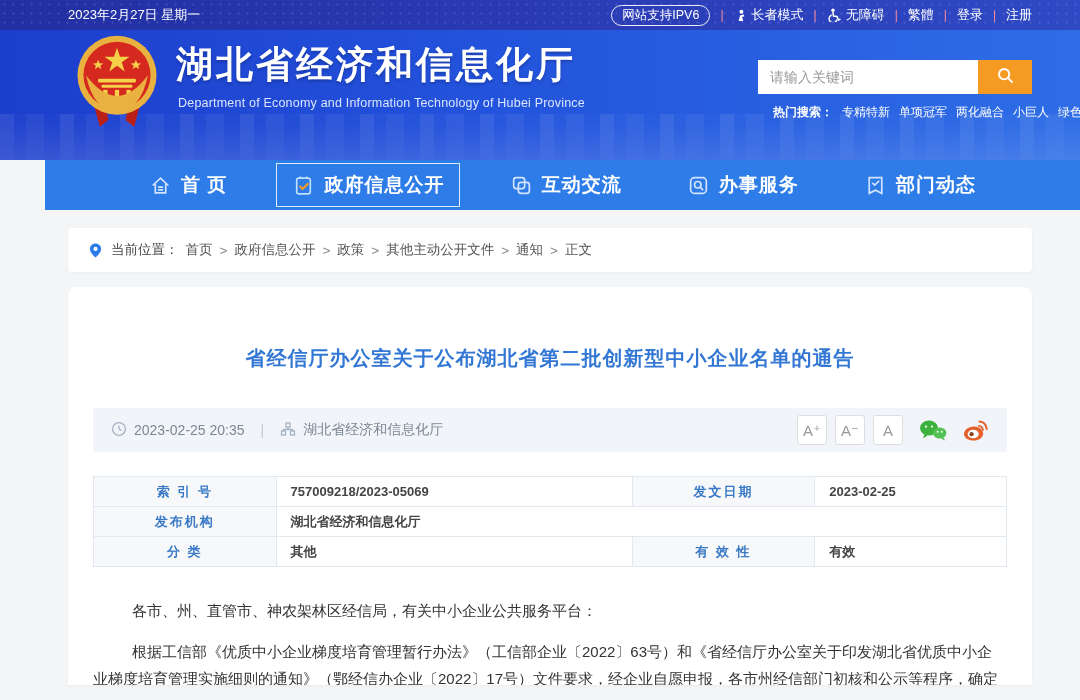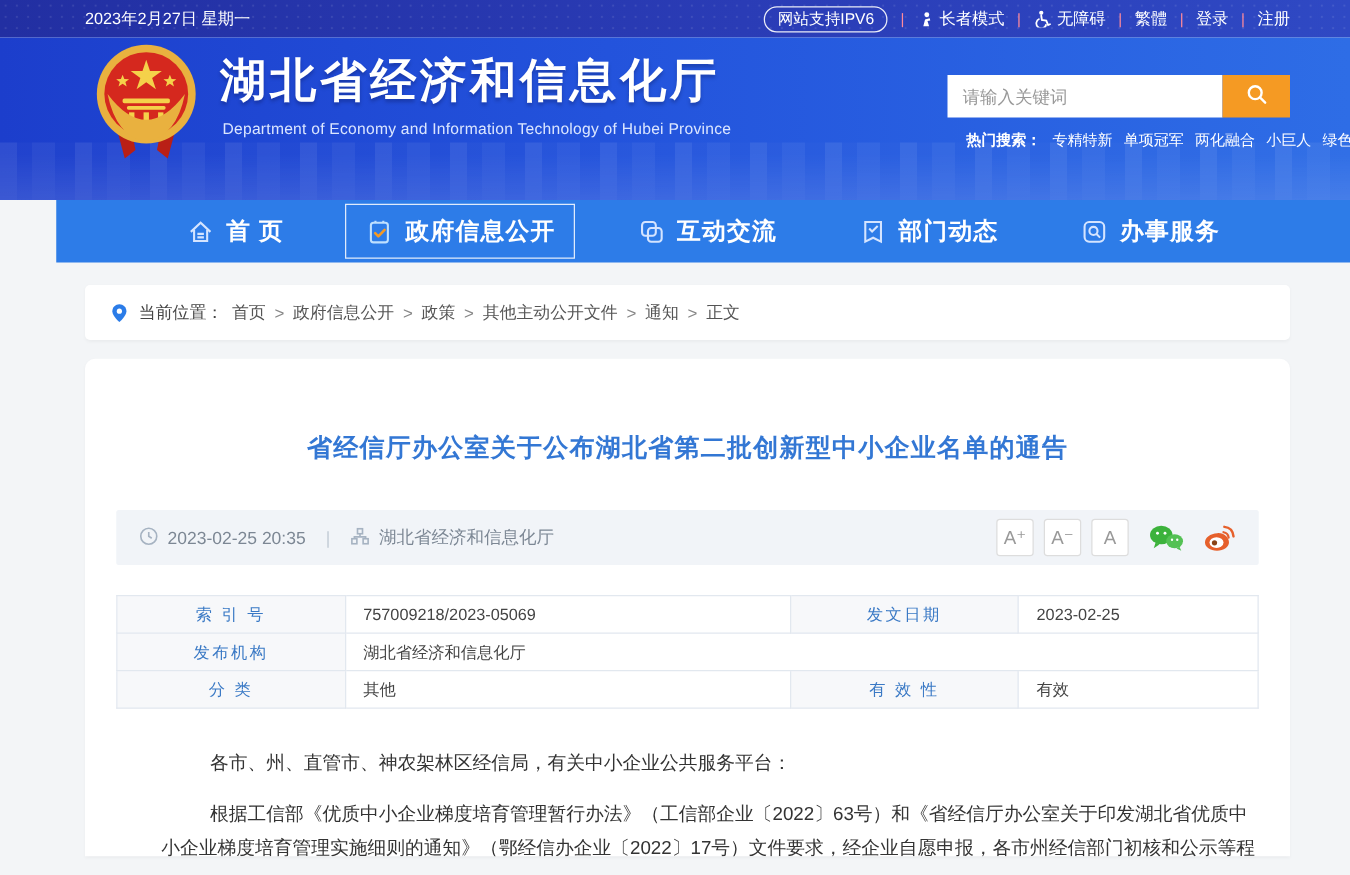--- a/index.html
+++ b/index.html
@@ -85,29 +85,29 @@
   .meta .mi{ display:flex; align-items:center; gap:7px; }
   .meta-sep{ margin:0 16px; color:#c3ccd6; }
   .meta-right{ margin-left:auto; display:flex; align-items:center; gap:8px; }
   .fbtn{
     width:30px; height:30px; background:#fff; border:1px solid #ddd; border-radius:3px;
     color:#999; font-size:15px; cursor:pointer; font-family:inherit; line-height:1;
   }
   .share{ margin-left:8px; cursor:pointer; display:flex; }
 
   
-  table.doc{ width:100%; margin-top:24px; border-collapse:collapse; font-size:13px; }
+  table.doc{ width:100%; margin-top:24px; border-collapse:collapse; font-size:13px;font-weight:bold; }
   table.doc td{ border:1px solid #e2e8ef; height:30px; }
   td.lbl{ background:#f7f8fa; color:#3a79c5; text-align:center; letter-spacing:2px; width:20%; }
   td.val{ color:#444; padding-left:14px; background:#fff; }
   td.w2{ width:39%; } td.w3{ width:19%; } td.w4{ width:22%; }
 
   
   .art-body{ margin-top:30px; font-size:15px; color:#333; line-height:27px; }
-  .art-body p{ text-indent:2.6em;margin-left:36px; }
+  .art-body p{ text-indent:2.6em; }
   .art-body p + p{ margin-top:14px; }
 </style>
 </head>
 <body>
 
 <div class="page">
 
   <div class="topbar">
     <span class="tb-date">2023年2月27日 星期一</span>
     <div class="tb-right">
@@ -215,35 +215,35 @@
           <svg width="23" height="23" viewBox="0 0 22 22" fill="none" stroke="#d4e4ff" stroke-width="1.6">
             <rect x="3.5" y="3.5" width="10.5" height="10.5" rx="2.5"></rect>
             <rect x="8" y="8" width="10.5" height="10.5" rx="2.5"></rect>
           </svg>
         </span>
       <span>互动交流</span>
     </div>
     <div class="nav-item">
       <span>
           <svg width="23" height="23" viewBox="0 0 22 22" fill="none" stroke="#d4e4ff" stroke-width="1.6">
-            <path d="M5 3.5 H17 V18.5 L11 15.5 L5 18.5 Z"></path>
-            <path d="M8 8.5 l2.2 2.2 L14.5 6.5"></path>
-          </svg>
-        </span>
-      <span>部门动态</span>
-    </div>
-    <div class="nav-item">
-      <span>
-          <svg width="23" height="23" viewBox="0 0 22 22" fill="none" stroke="#d4e4ff" stroke-width="1.6">
             <rect x="3.5" y="3.5" width="15" height="15" rx="3.5"></rect>
             <circle cx="10.3" cy="10.3" r="3.1"></circle>
             <path d="M12.6 12.6 L15.4 15.4"></path>
           </svg>
         </span>
       <span>办事服务</span>
+    </div>
+    <div class="nav-item">
+      <span>
+          <svg width="23" height="23" viewBox="0 0 22 22" fill="none" stroke="#d4e4ff" stroke-width="1.6">
+            <path d="M5 3.5 H17 V18.5 L11 15.5 L5 18.5 Z"></path>
+            <path d="M8 8.5 l2.2 2.2 L14.5 6.5"></path>
+          </svg>
+        </span>
+      <span>部门动态</span>
     </div>
   </div>
 
   <div class="crumb-card">
     <span class="pin">
         <svg width="15" height="17" viewBox="0 0 16 17">
           <path d="M8 1 C4.7 1 2 3.6 2 6.8 C2 11 8 16 8 16 S14 11 14 6.8 C14 3.6 11.3 1 8 1 Z" fill="#2b7ce8"></path>
           <circle cx="8" cy="6.8" r="2.2" fill="#fff"></circle>
         </svg>
       </span>

